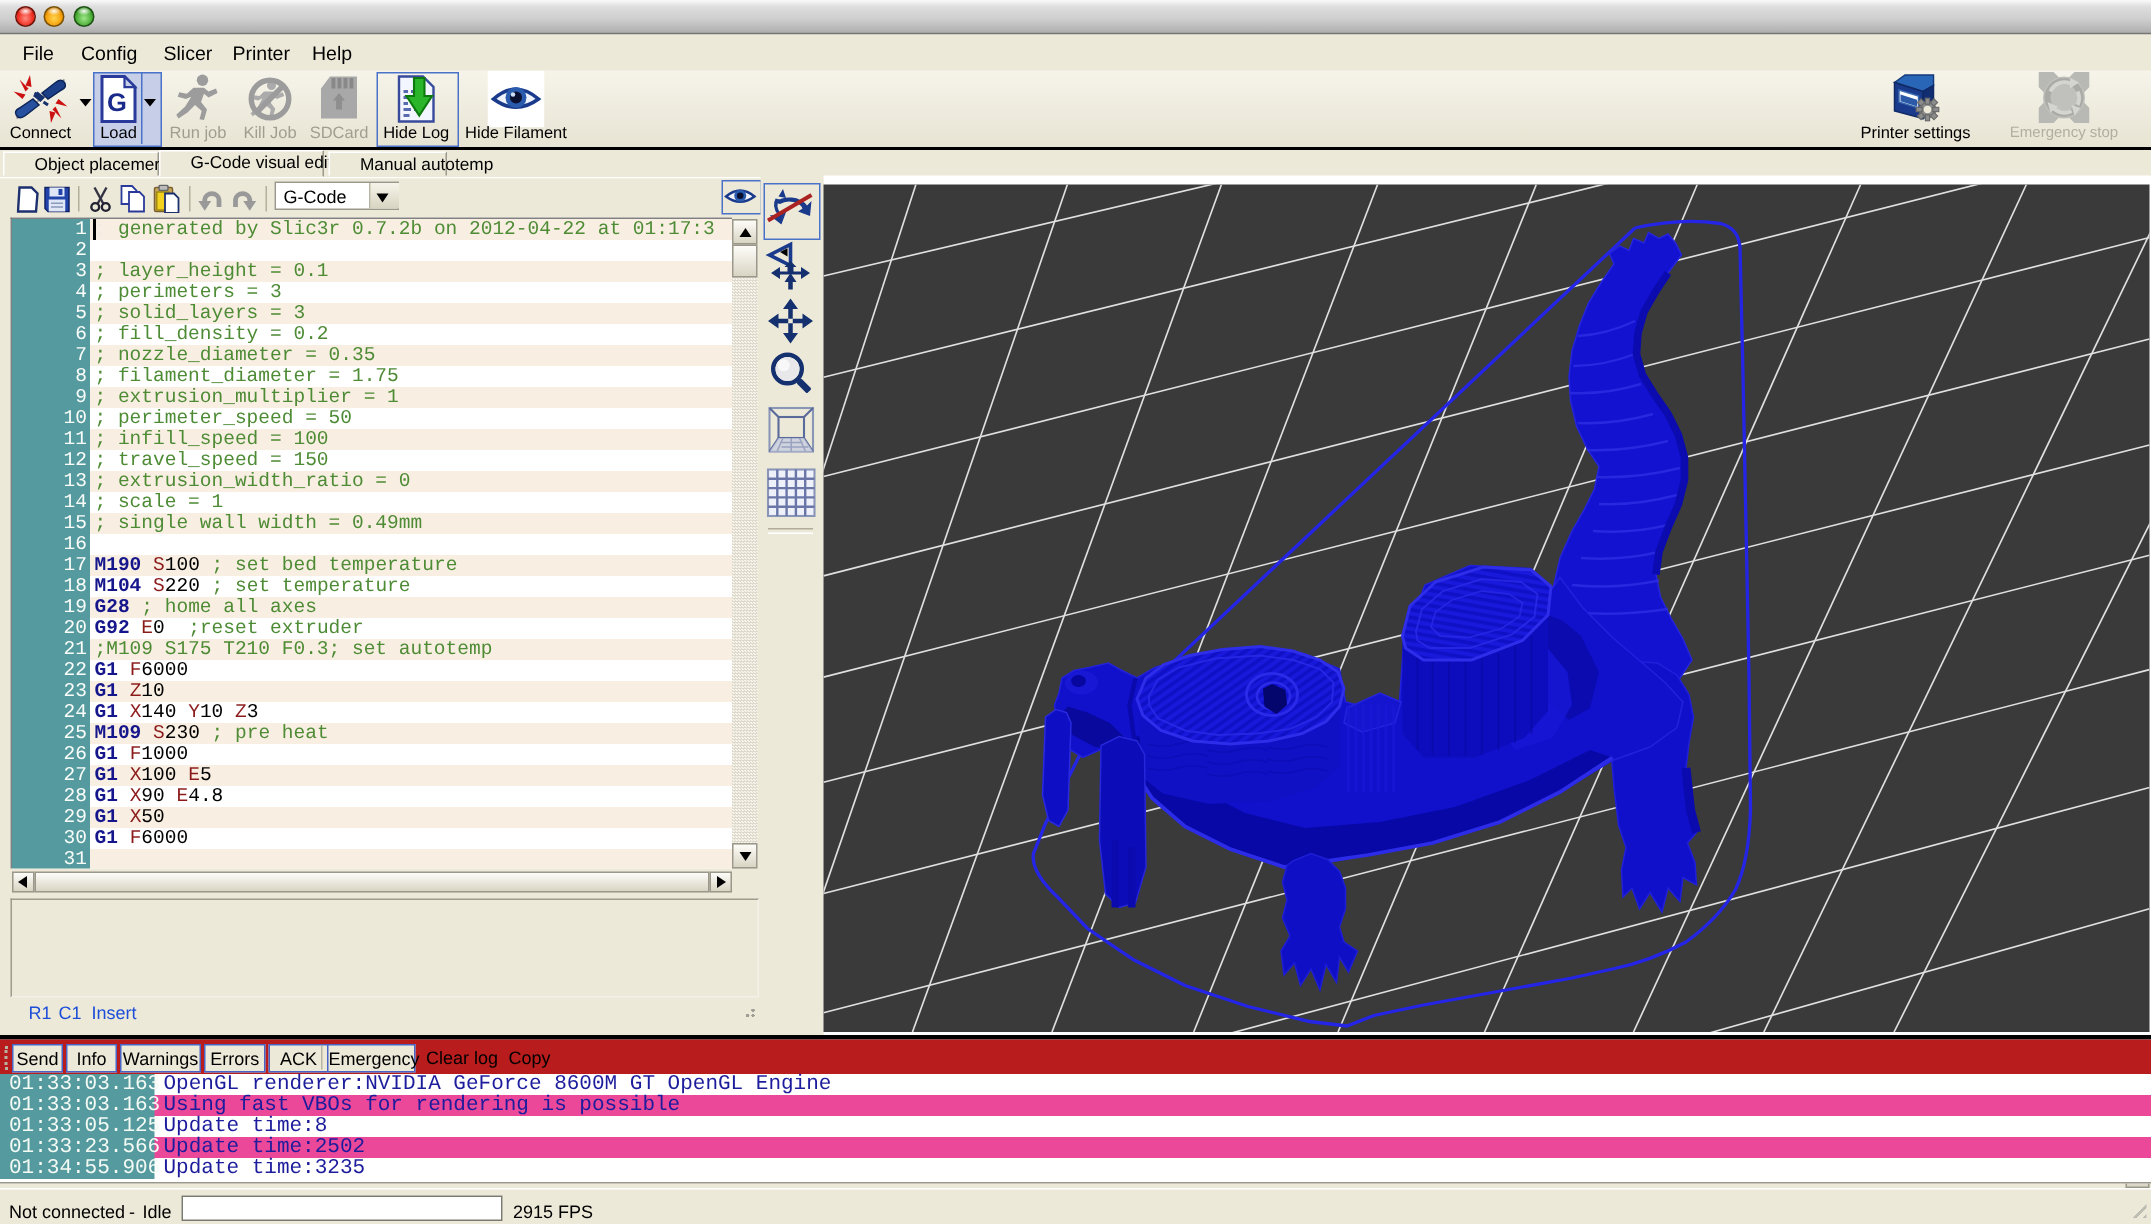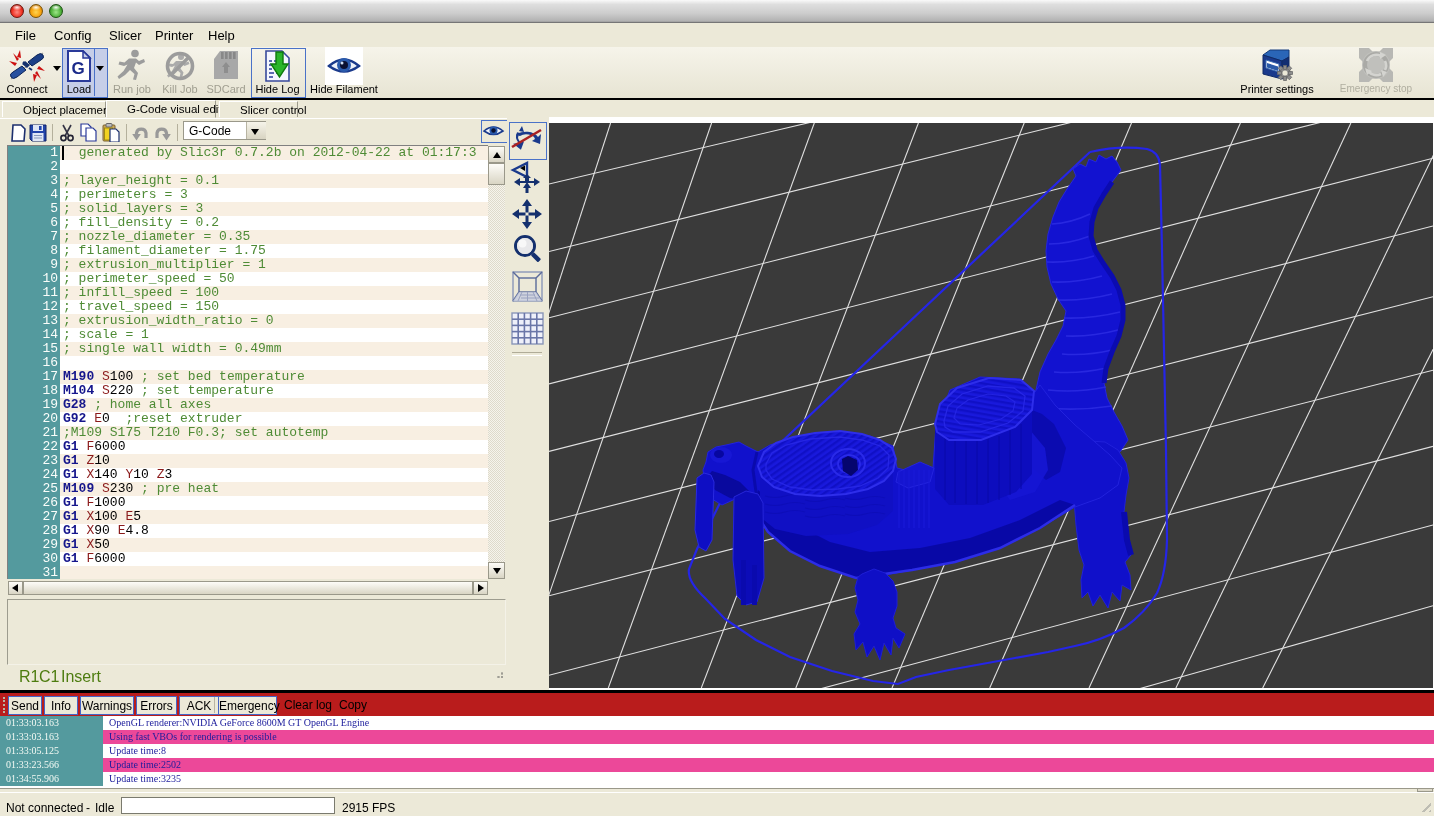--- a/index.html
+++ b/index.html
@@ -28,32 +28,32 @@
  font-family:"Liberation Mono",monospace;font-size:13px;line-height:14px;
  overflow:hidden;white-space:pre;border-top:1px solid #808080;border-left:1px solid #808080;box-sizing:content-box;margin-left:-1px;margin-top:-1px}
 .row{position:relative;height:14px}
 .row.odd{background:#f8efe2}
 .gut{display:inline-block;width:52px;background:#549a9e;color:#fafdfa;
  text-align:right;padding-right:2px;box-sizing:border-box;height:14px}
 .ct{padding-left:3px}
 .cm{color:#4e8b35}.wh{color:#f2ece2}.gc{color:#16168c;font-weight:bold}.pl{color:#8b1a1a}.nm{color:#000}
 #emptybox{left:7px;top:599px;width:497px;height:64px;background:#ece9d8;
  border:1px solid #9d9c8f;border-right-color:#f4f2e8;border-bottom-color:#f4f2e8}
-#rcline{left:8px;top:668px;width:499px;height:16px;font-size:16px;color:#4d7c0f}
+#rcline{left:8px;top:668px;width:499px;height:16px;font-size:12px;color:#1d4ed8}
 #viewtb{left:0;top:0;width:0;height:0}
 #viewtbbg{left:507px;top:118px;width:42px;height:572px;background:#ece9d8}
 #glwrap{left:549px;top:117px;width:885px;height:577px;background:#fff}
 #blackline2{left:0;top:690px;width:1434px;height:3px;background:#000}
 #logtb{left:0;top:693px;width:1434px;height:23px;background:#b91c1c}
 .lbtn{position:absolute;top:3px;height:19px;box-sizing:border-box;
  border:1px solid #4665c6;background:#ece9d8;font-size:12px;
  text-align:center;padding-top:2px}
 .llbl{position:absolute;top:5px;font-size:12px}
 #logrows{left:0;top:716px;width:1434px;height:72px;background:#fff;
- font-family:Liberation Serif, serif;font-size:10px;line-height:14px;white-space:pre;
+ font-family:Liberation Mono, monospace;font-size:14px;line-height:14px;white-space:pre;
  border-bottom:1px solid #9a988a}
 .lrow{position:relative;height:14px}
 .lrow.odd{background:#ec4899}
 .lts{display:inline-block;width:103px;background:#549a9e;color:#f4faf4;
  padding-left:6px;box-sizing:border-box;height:14px}
 .lmsg{color:#1c1c9c;padding-left:6px}
 #statusbar{left:0;top:792px;width:1434px;height:24px;background:#ece9d8;
  border-top:1px solid #fff}
 </style>
 </head>
@@ -177,21 +177,21 @@
             <path d="M21 4 L27 7 L21 11 Z"></path>
             <path d="M28 24 L24 29 L22 22 Z"></path>
             <path d="M8 27 L6 20 L13 23 Z"></path>
           </g>
 </svg></div>Emergency stop</div>
   </div>
 <div class="abs" id="tbline"></div>
 <div class="abs" id="tabbar">
  <div class="tab" style="left:2px;width:104px">Object placements</div>
  <div class="tab" style="left:106px;width:110px;top:0;height:18px;border-bottom:1px solid #ece9d8">G-Code visual editor</div>
- <div class="tab" style="left:219px;width:79px">Slicer control</div>
+ <div class="tab" style="left:219px;width:79px">Manual autotemp</div>
 </div>
 <div class="abs" id="leftpanel"></div>
 <div class="abs" id="edittb">
     <div class="abs" style="left:11px;top:124px"><svg width="15" height="18" viewBox="0 0 15 18">
         <path d="M2 1 L10 1 L14 5 L13 17 L1 17 Z" fill="#fff" stroke="#1c2f6e" stroke-width="1.6"></path>
       </svg></div>
 <div class="abs" style="left:29px;top:124px"><svg width="18" height="18" viewBox="0 0 18 18">
         <path d="M1 1 L17 1 L17 17 L3 17 L1 15 Z" fill="#2244aa" stroke="#112266" stroke-width="1"></path>
         <rect x="4" y="1" width="10" height="6" fill="#dfe6f5"></rect>
         <rect x="10" y="2" width="2.6" height="4" fill="#2244aa"></rect>

